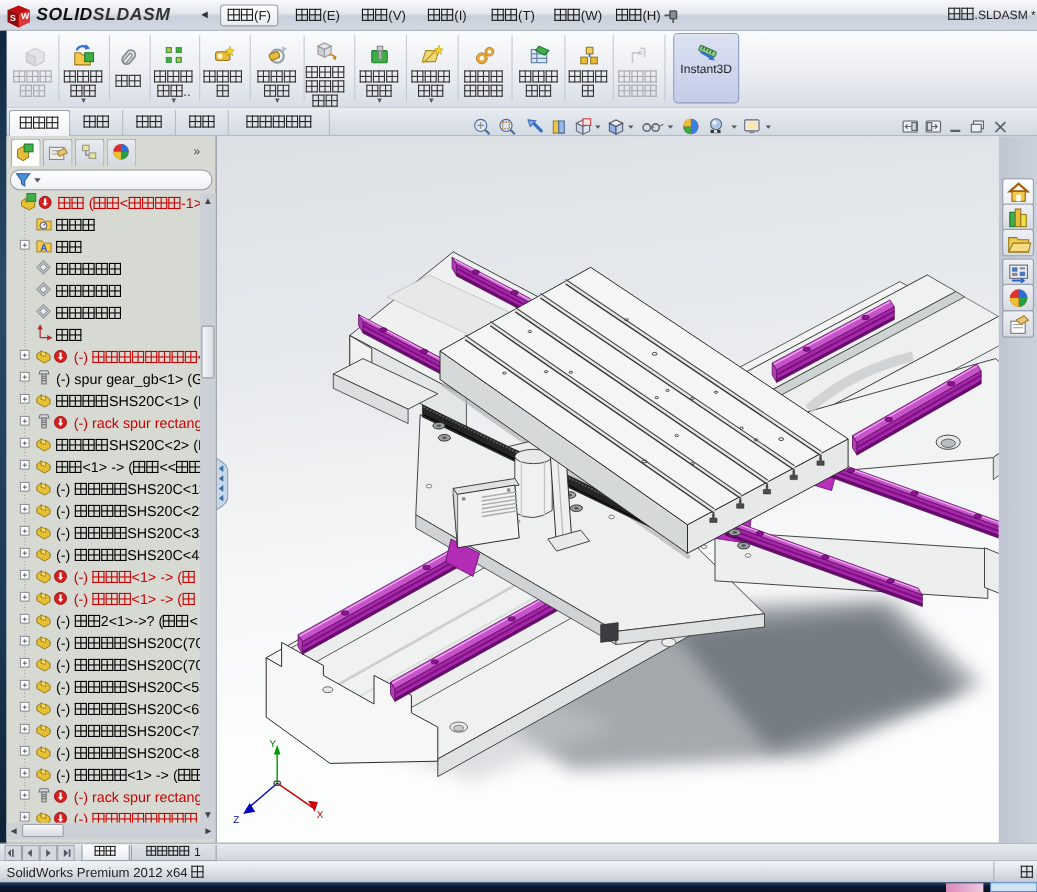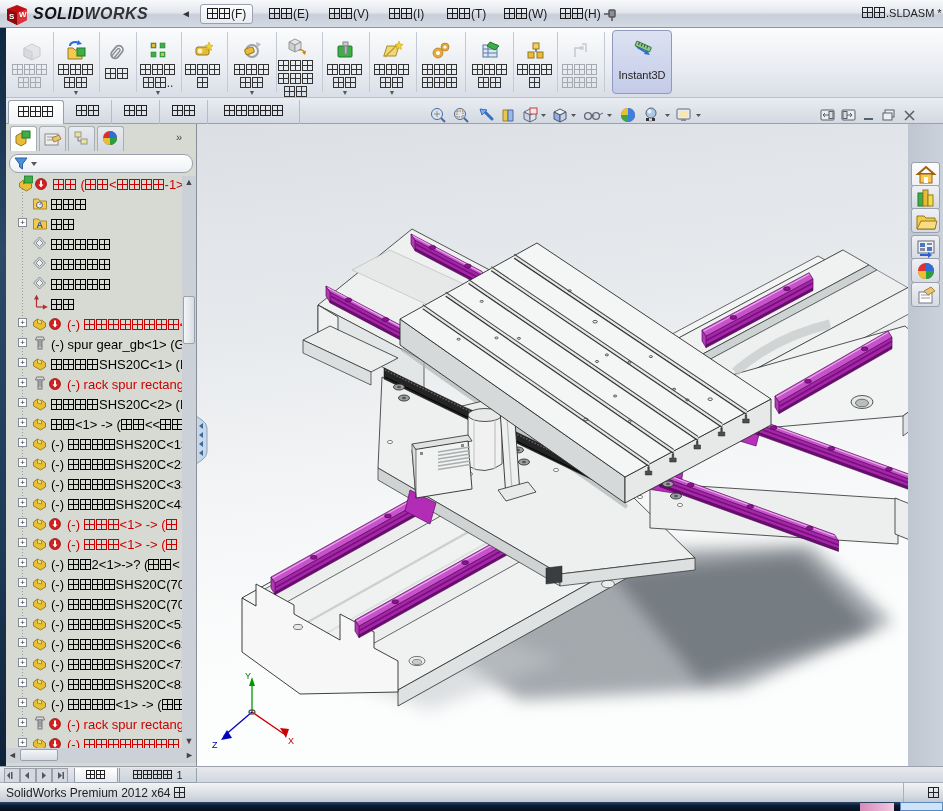--- a/index.html
+++ b/index.html
@@ -59,21 +59,21 @@
 </style></head>
 <body>
 <div id="title" class="abs">
     <svg class="abs" style="left:5px;top:3px" width="24" height="23" viewBox="0 0 24 23">
 <polygon points="2,6 12,2 22,6 22,17 12,22 2,17" fill="#c00f12"></polygon>
 <polygon points="2,6 12,10 12,22 2,17" fill="#8d0a0c"></polygon>
 <polygon points="12,10 22,6 22,17 12,22" fill="#e03538"></polygon>
 <text x="4" y="16" font-size="8" fill="#fff" font-weight="bold">S</text>
       <text x="14" y="14" font-size="8" fill="#fff" font-weight="bold">W</text>
     </svg>
-    <div class="abs" style="left:33px;top:5px;font-size:16px;font-weight:bold;font-style:italic;color:#111;letter-spacing:.5px">SOLID<span style="color:#333">WORKS</span></div>
+    <div class="abs" style="left:33px;top:5px;font-size:16px;font-weight:bold;font-style:italic;color:#111;letter-spacing:.5px">SOLID<span style="color:#333">SLDASM</span></div>
     <div class="abs" style="left:181px;top:8px;font-size:10px;color:#333">◄</div>
     <div class="abs menu" style="left:200px;top:4px;border:1px solid #9aa0ac;border-radius:3px;background:linear-gradient(#fdfdfe,#e8ecf2);padding:2px 6px;"><span class="c"></span><span class="c"></span>(F)</div>
     <div class="abs menu" style="left:262px;top:4px;padding:3px 7px;"><span class="c"></span><span class="c"></span>(E)</div>
     <div class="abs menu" style="left:322px;top:4px;padding:3px 7px;"><span class="c"></span><span class="c"></span>(V)</div>
     <div class="abs menu" style="left:382px;top:4px;padding:3px 7px;"><span class="c"></span><span class="c"></span>(I)</div>
     <div class="abs menu" style="left:440px;top:4px;padding:3px 7px;"><span class="c"></span><span class="c"></span>(T)</div>
     <div class="abs menu" style="left:497px;top:4px;padding:3px 7px;"><span class="c"></span><span class="c"></span>(W)</div>
     <div class="abs menu" style="left:553px;top:4px;padding:3px 7px;"><span class="c"></span><span class="c"></span>(H)</div>
     <svg class="abs" style="left:603px;top:8px" width="16" height="14" viewBox="0 0 16 14">
       <g stroke="#555" stroke-width="1.5" fill="#8a8f98">
@@ -236,21 +236,21 @@
         <rect x="2" y="5" width="16" height="5" rx="1" fill="#8fc98f" stroke="#3a7a3a" transform="rotate(24 10 8)"></rect>
         <g transform="rotate(24 10 8)" stroke="#2a5a2a">
           <line x1="5" y1="5" x2="5" y2="8"></line>
           <line x1="8" y1="5" x2="8" y2="8"></line>
           <line x1="11" y1="5" x2="11" y2="8"></line>
           <line x1="14" y1="5" x2="14" y2="8"></line>
         </g>
         <path d="M4,8 L14,14" stroke="#2b6fd4" stroke-width="2"></path>
         <polygon points="17,16 11,15 14,11" fill="#2b6fd4"></polygon>
       </svg>
-<div style="position:absolute;top:38px;width:100%;text-align:center;font-size:11px;color:#222">Instant3D</div>
+<div style="position:absolute;top:26px;width:100%;text-align:center;font-size:11px;color:#222">Instant3D</div>
     </div>
     <div class="rsep" style="left:53px"></div>
     <div class="rsep" style="left:99px"></div>
     <div class="rsep" style="left:136px"></div>
     <div class="rsep" style="left:181px"></div>
     <div class="rsep" style="left:227px"></div>
     <div class="rsep" style="left:276px"></div>
     <div class="rsep" style="left:322px"></div>
     <div class="rsep" style="left:369px"></div>
     <div class="rsep" style="left:416px"></div>

